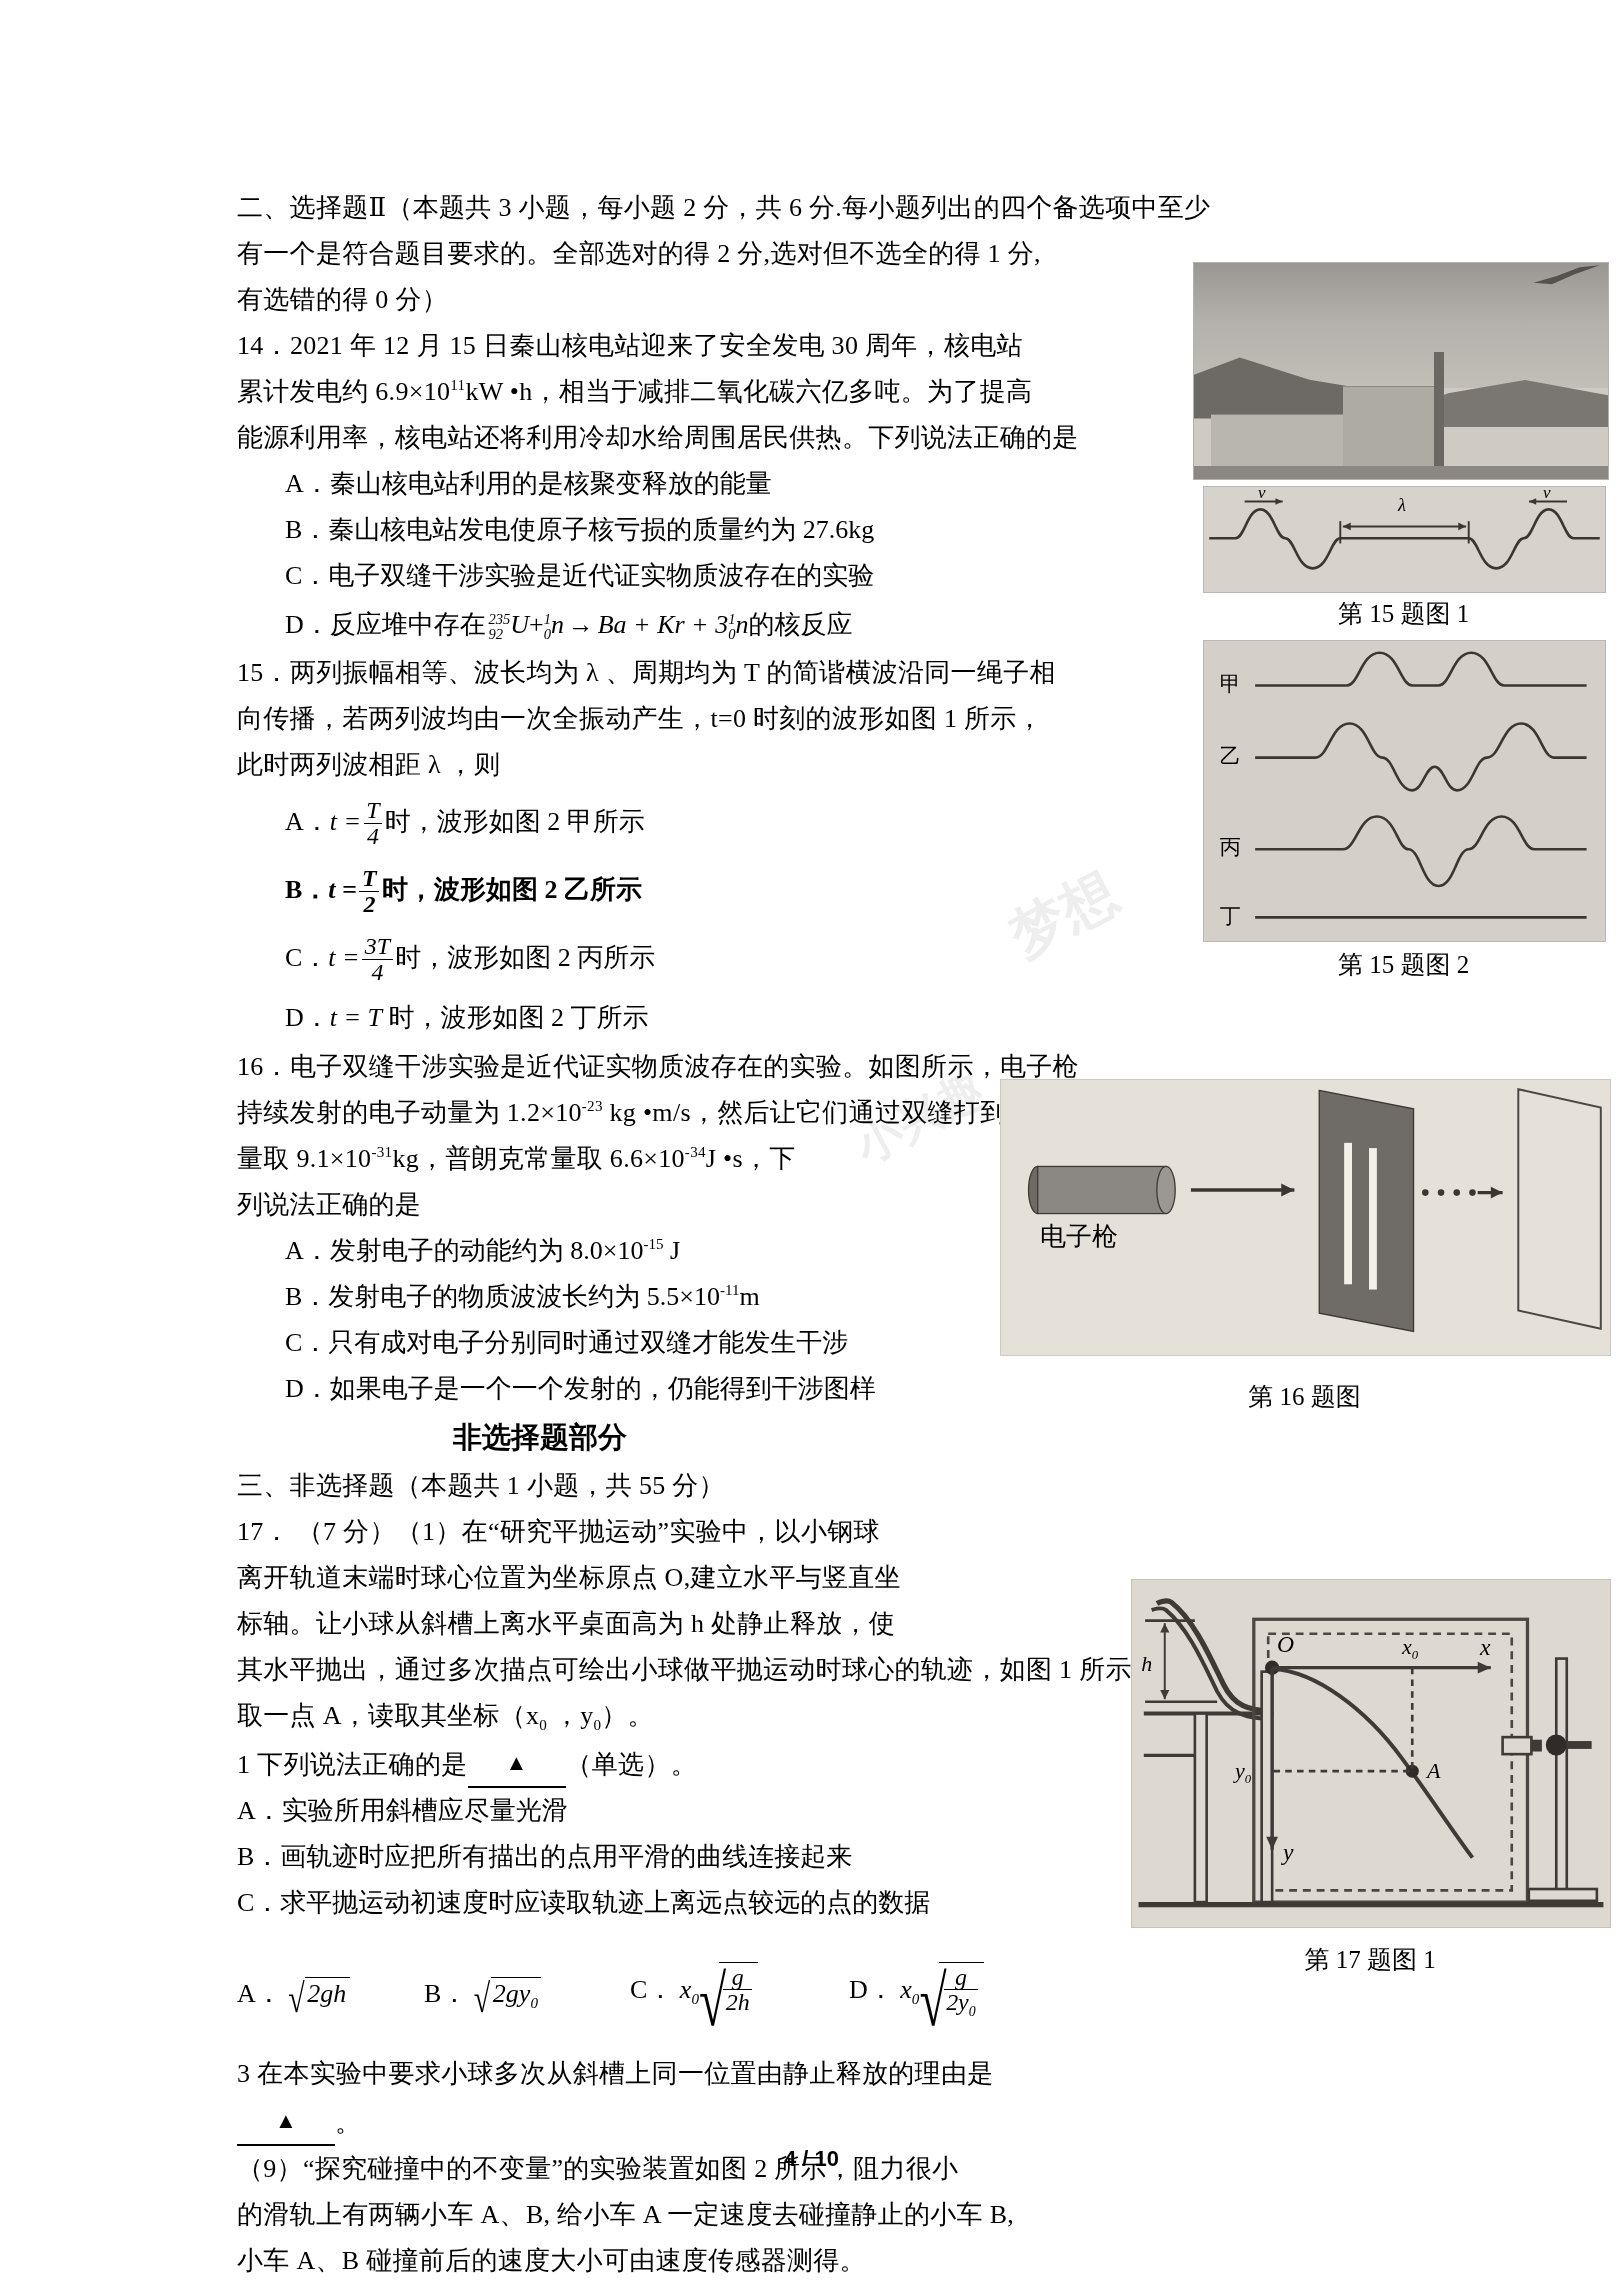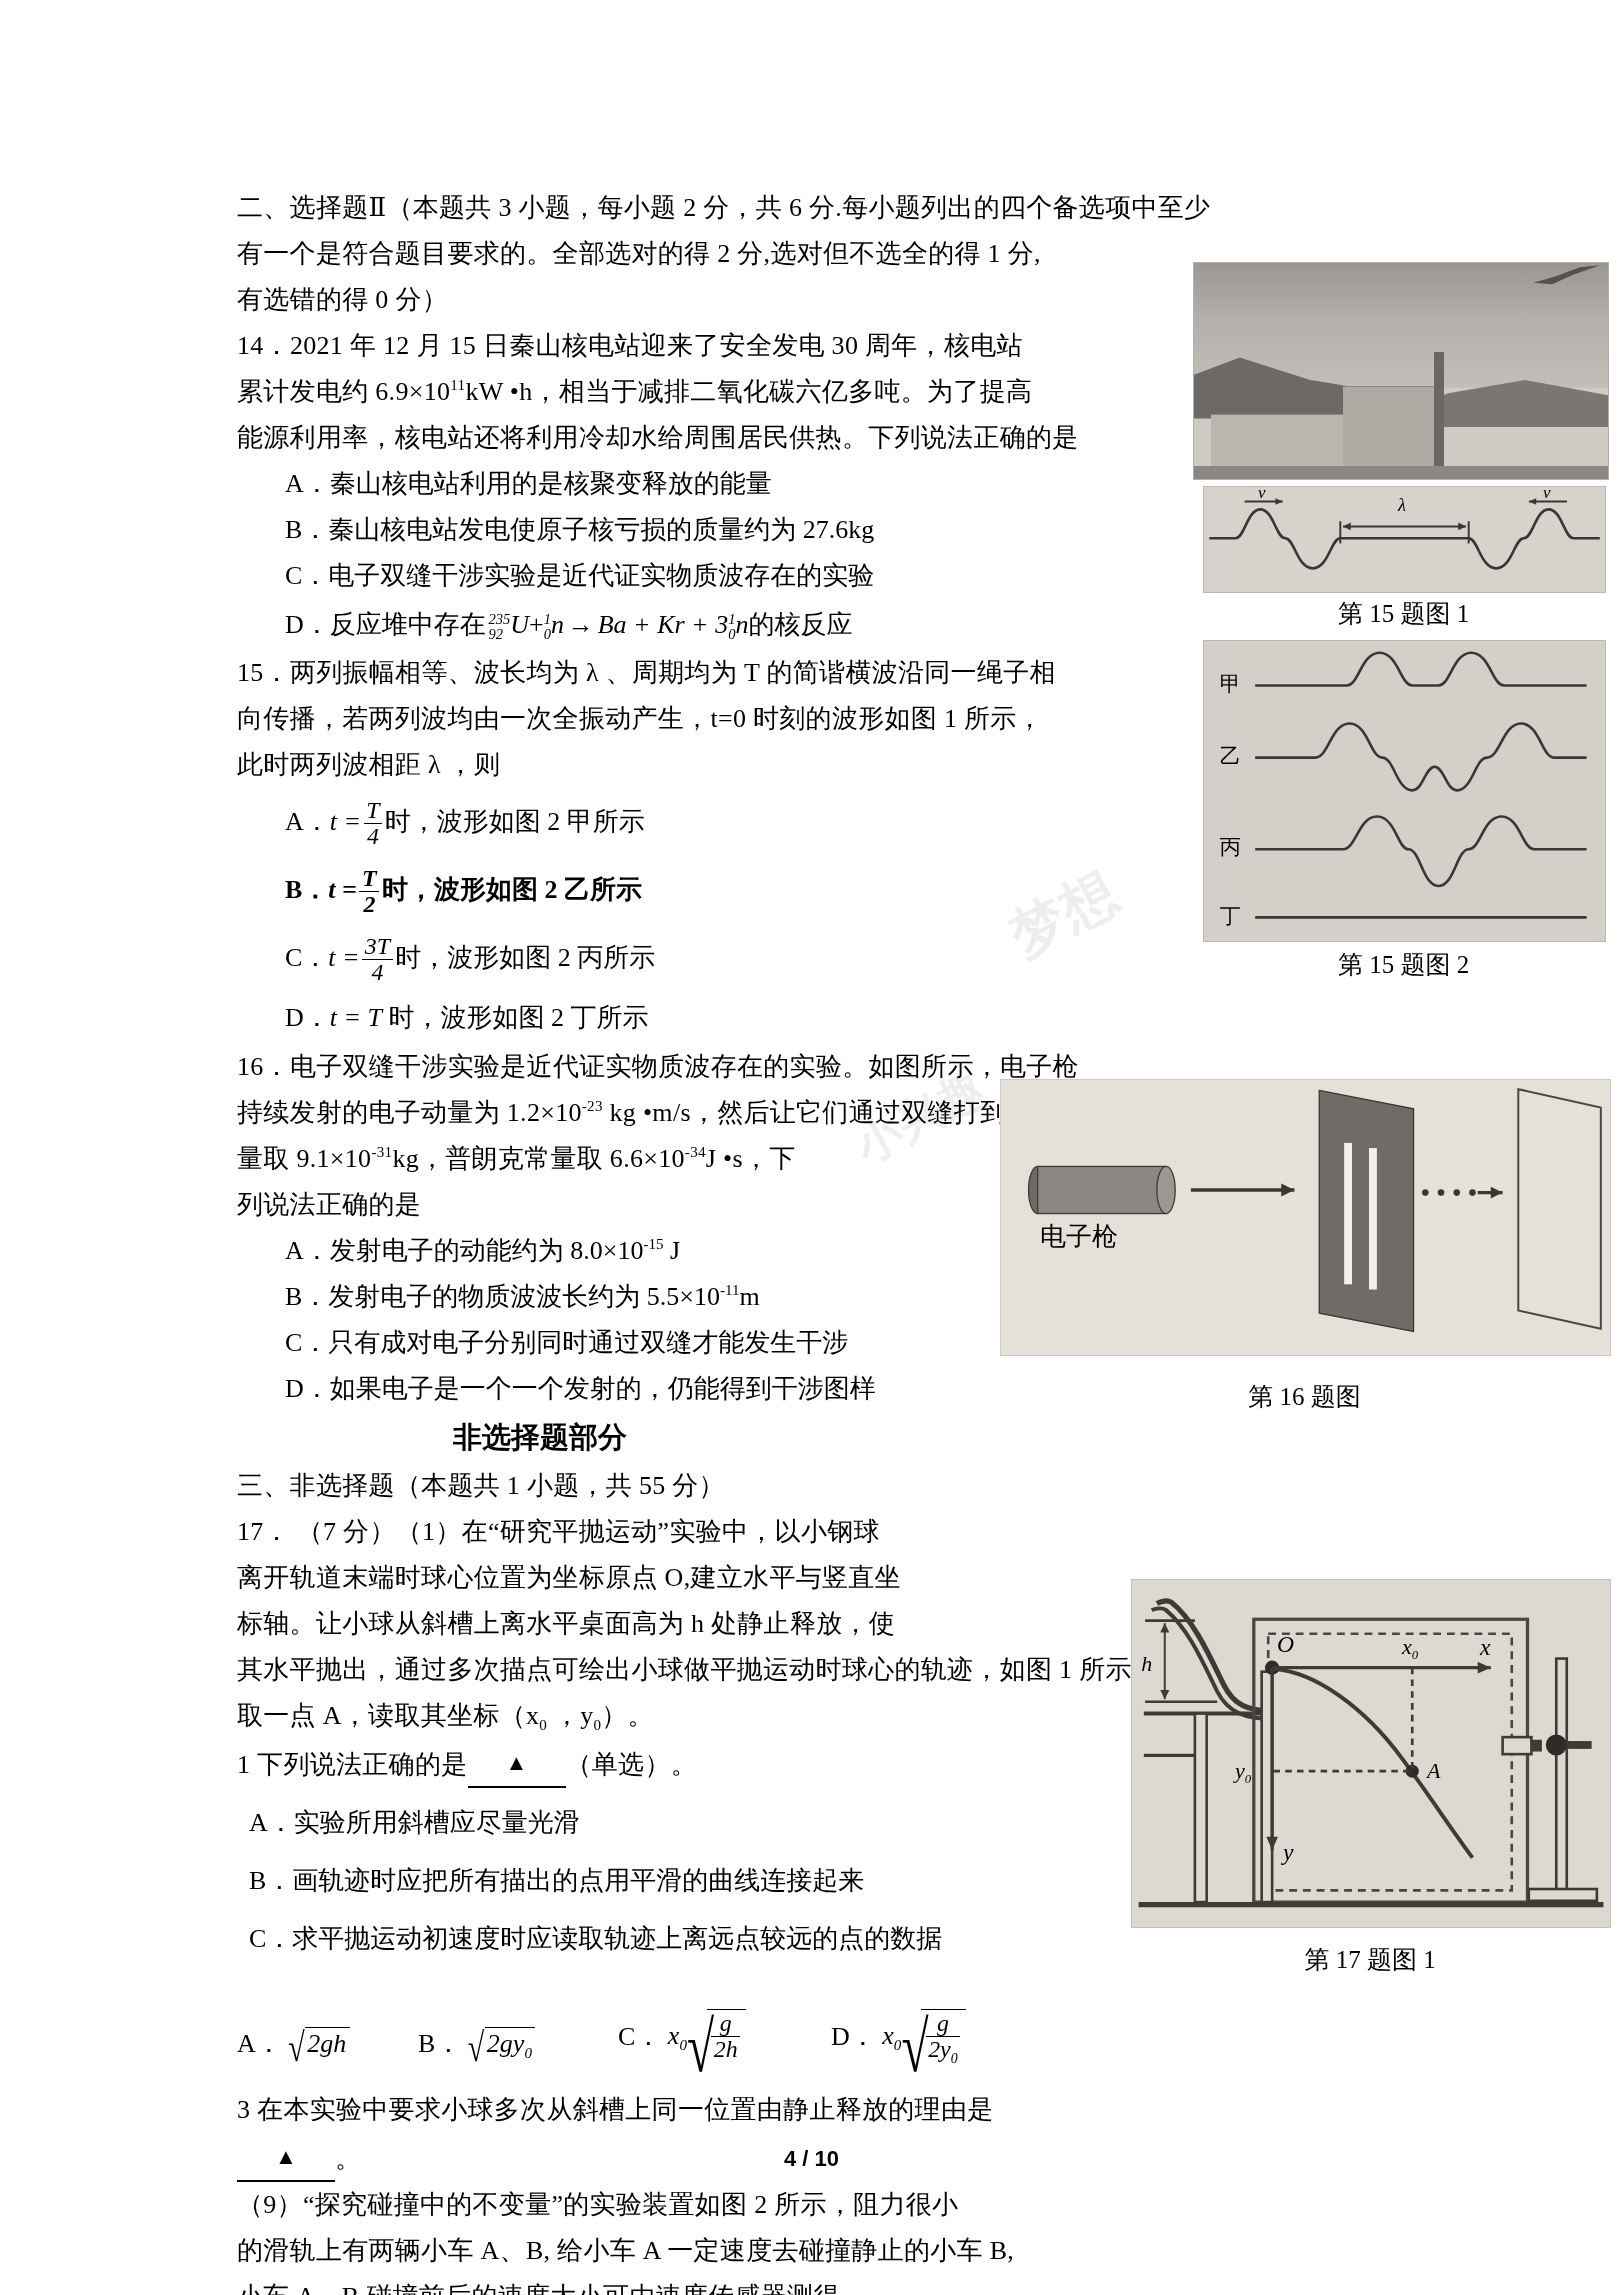--- a/index.html
+++ b/index.html
@@ -35,21 +35,21 @@
   }
   .opt {
     font-size: 26px;
     line-height: 46px;
     margin: 0;
     padding-left: 48px;
   }
   .opt-flush {
     font-size: 26px;
     line-height: 46px;
-    margin: 12px;
+    margin: 0;
     padding-left: 0;
   }
   .sect-title {
     font-family: "Liberation Sans", "DejaVu Sans", sans-serif;
     font-weight: bold;
     font-size: 29px;
     line-height: 51px;
     text-align: left;
     padding-left: 216px;
     margin: 0;
@@ -261,21 +261,21 @@
     </p>
 
     <p class="p">
       <span>1 下列说法正确的是</span><span class="blankline"><span class="tri">▲</span></span><span>（单选）。</span>
     </p>
     <p class="opt-flush">A．实验所用斜槽应尽量光滑</p>
     <p class="opt-flush">B．画轨迹时应把所有描出的点用平滑的曲线连接起来</p>
     <p class="opt-flush">C．求平抛运动初速度时应读取轨迹上离远点较远的点的数据</p>
 
 
-    <div style="display:flex; align-items:flex-end; gap:4px; font-size:26px; margin-top:22px; margin-bottom:26px; height:77px;">
+    <div style="display:flex; align-items:center; gap:10px; font-size:26px; margin-top:22px; margin-bottom:26px; height:77px;">
       <div style="width:177px; padding-top:14.4px;">
         <span>A．</span>
         <span class="rad"><span class="radbody">2gh</span></span>
       </div>
       <div style="width:196px; padding-top:14.4px;">
         <span>B．</span>
         <span class="rad"><span class="radbody"><span>2gy</span><sub>0</sub></span></span>
       </div>
       <div style="width:209px; padding-top:3.9px;">
         <span>C．</span>

